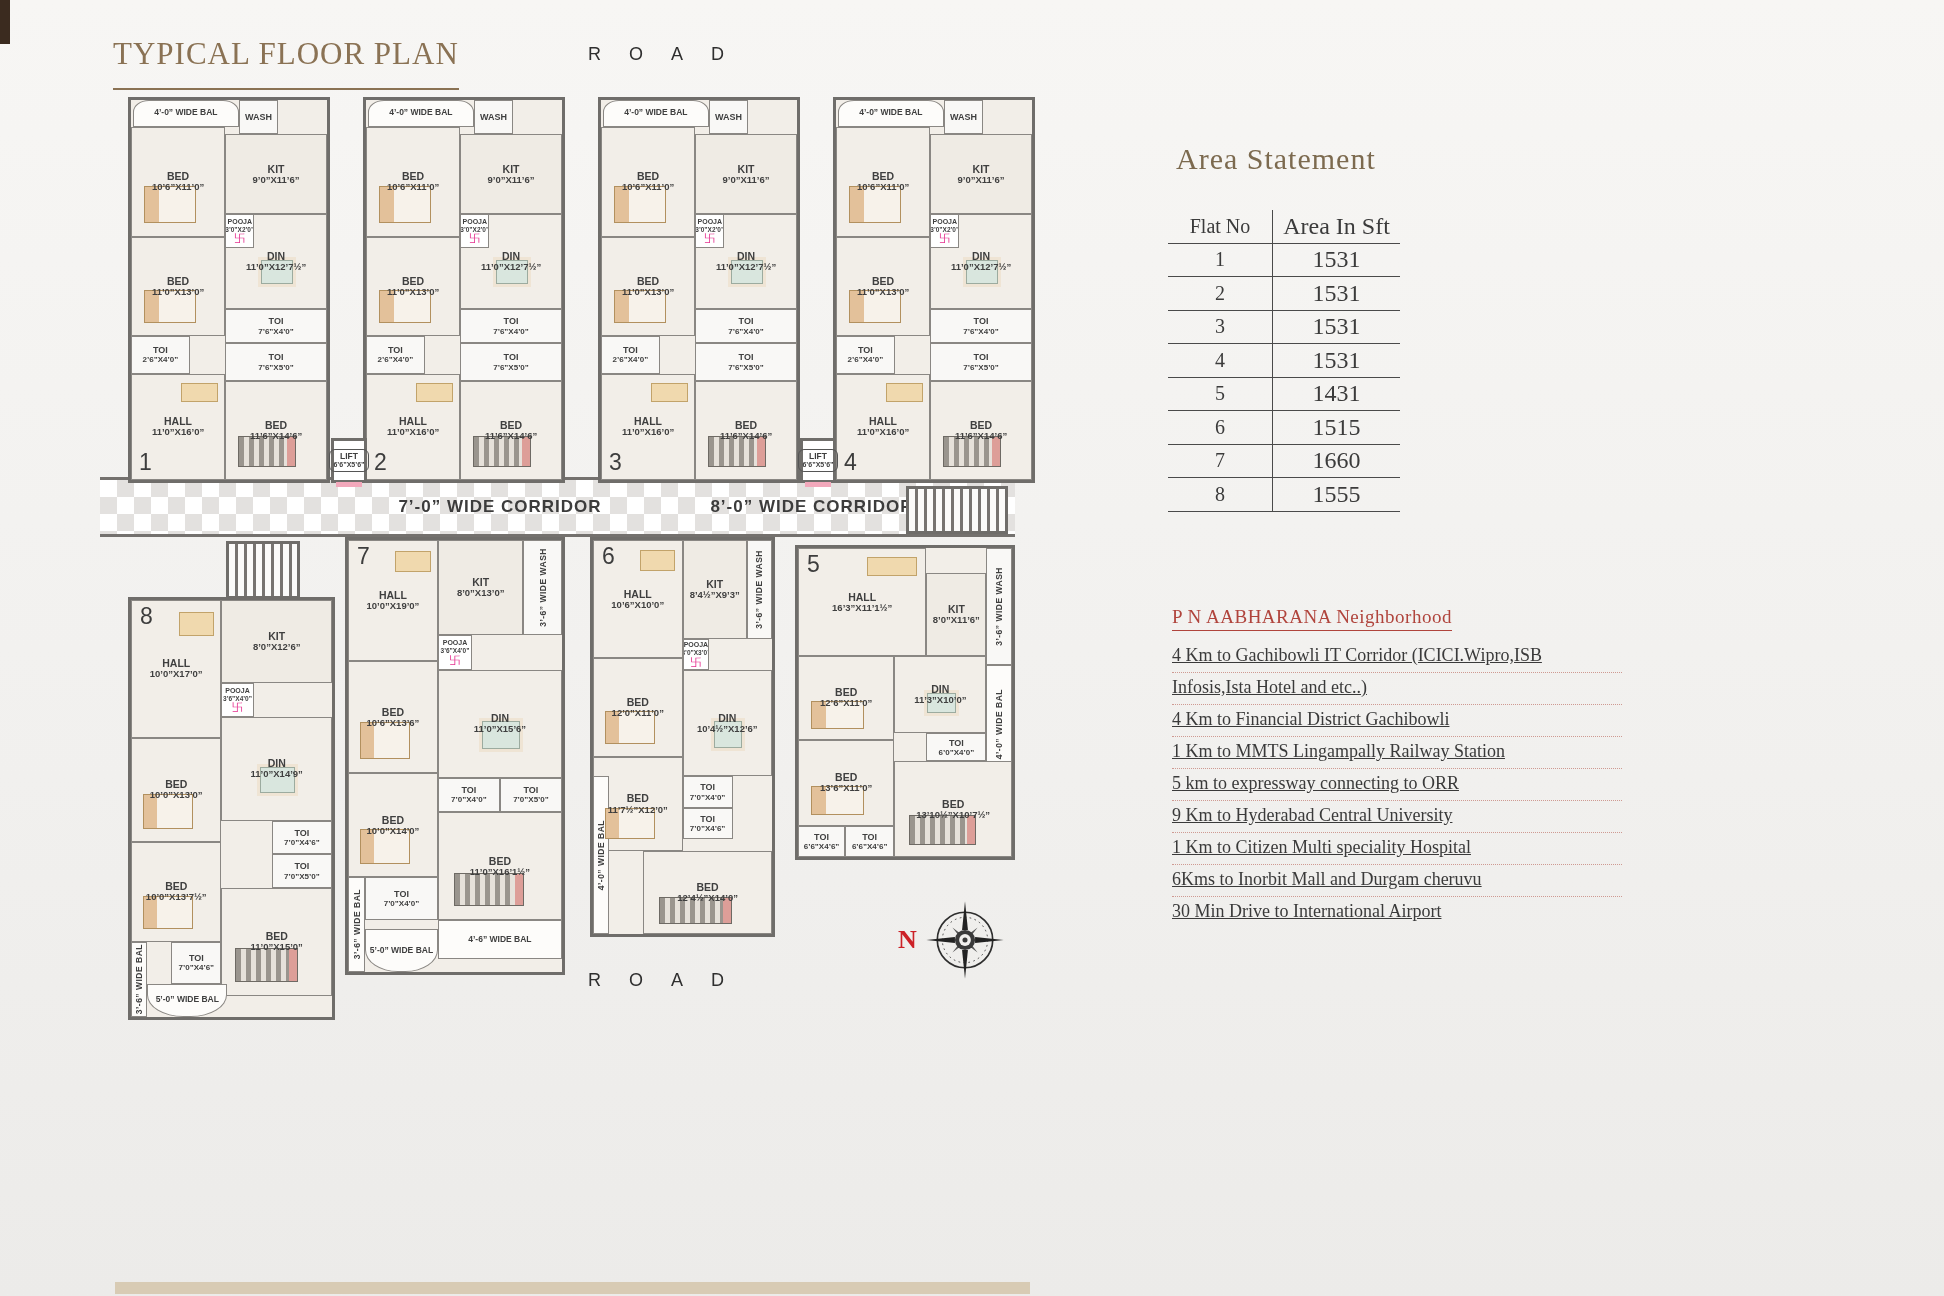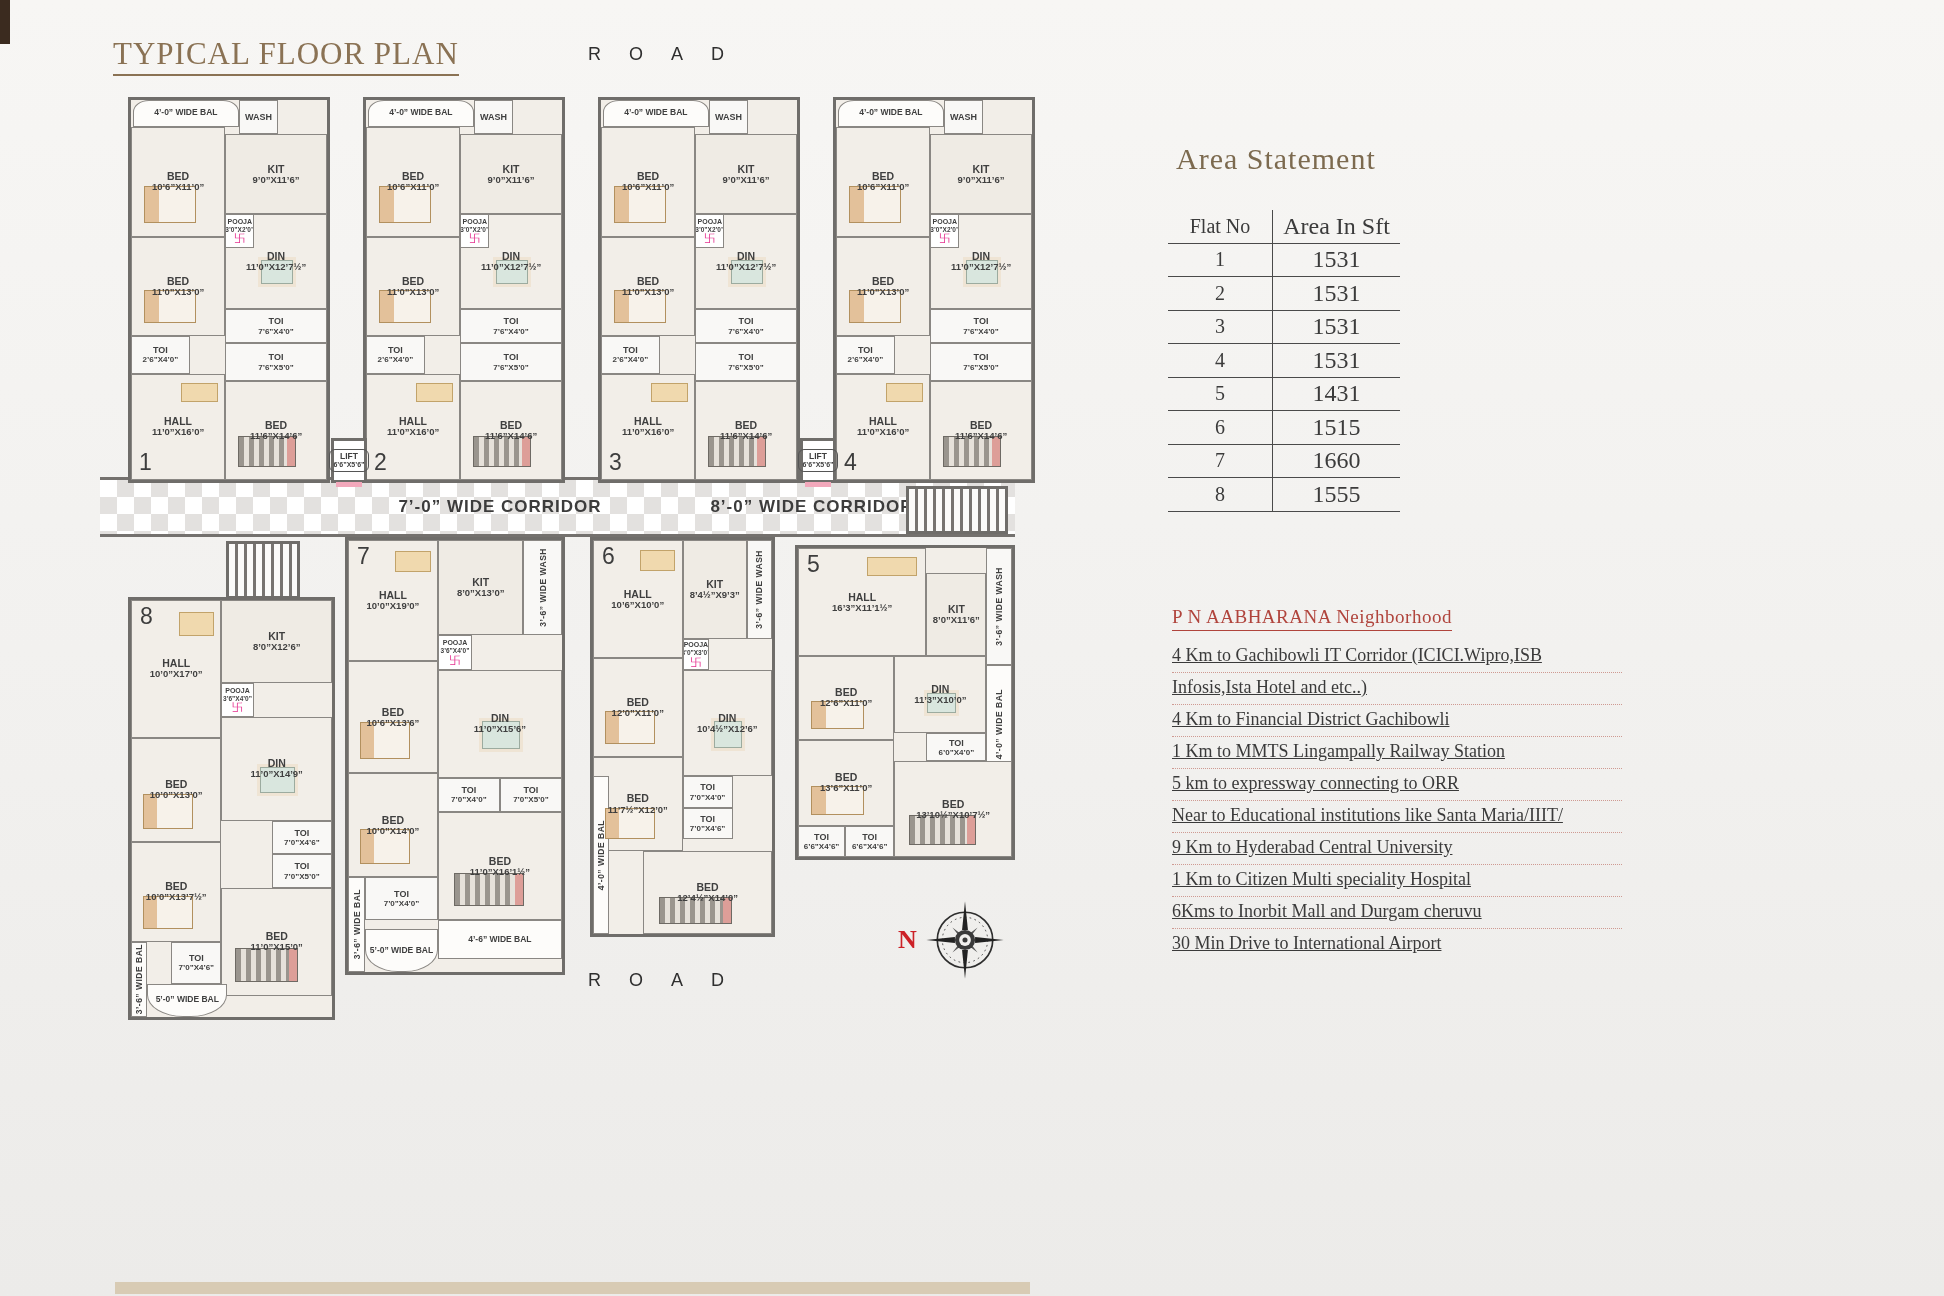--- a/index.html
+++ b/index.html
@@ -4,21 +4,21 @@
 <style>
   html,body{margin:0;padding:0;background:#e8e7e5;}
   #canvas{position:relative;width:1944px;height:1296px;overflow:hidden;
     background:linear-gradient(180deg,#f7f6f4 0%,#f1f0ee 60%,#ecebe9 100%);
     font-family:"Liberation Sans",sans-serif;}
   .abs{position:absolute;}
 
   
   #corner-chip{left:0;top:0;width:10px;height:44px;background:#3b2b1f;}
   #main-title{left:113px;top:36px;font-family:"Liberation Serif",serif;font-size:31px;
-    color:#8a7254;letter-spacing:1px;border-bottom:2px solid #8a7254;padding-bottom:2px;}
+    color:#8a7254;letter-spacing:1px;border-bottom:2px solid #8a7254;padding-bottom:16px;}
   .road{font-size:18px;color:#2f2f2f;letter-spacing:28px;font-weight:500;}
   #road-top{left:588px;top:44px;}
   #road-bottom{left:588px;top:970px;}
 
   
   #area-title{left:1176px;top:142px;font-family:"Liberation Serif",serif;font-size:30px;color:#7c6a4f;letter-spacing:1px;}
   #area-table{left:1168px;top:210px;width:232px;font-family:"Liberation Serif",serif;color:#3b3b3b;}
   .trow{display:flex;height:32.5px;align-items:center;border-bottom:1px solid #4a4a4a;}
   .trow.head{border-bottom:1px solid #4a4a4a;}
   .tc1{width:104px;text-align:center;font-size:20px;border-right:1px solid #4a4a4a;height:100%;display:flex;align-items:center;justify-content:center;}
@@ -595,21 +595,20 @@
   </div>
 
   <div class="abs" id="nb">
     <div id="nb-heading">P N AABHARANA  Neighborhood</div>
     <div id="nb-items">
         <div class="nb-item">4 Km to Gachibowli IT Corridor (ICICI.Wipro,ISB</div>
         <div class="nb-item">Infosis,Ista Hotel and etc..)</div>
         <div class="nb-item">4 Km to Financial District Gachibowli</div>
         <div class="nb-item">1 Km to MMTS Lingampally Railway Station</div>
         <div class="nb-item">5 km to  expressway connecting to ORR</div>
-        <div class="nb-item">Near to Educational institutions like  Santa Maria/IIIT/</div>
         <div class="nb-item">9 Km to Hyderabad Central University</div>
         <div class="nb-item">1 Km to Citizen Multi speciality Hospital</div>
         <div class="nb-item">6Kms to Inorbit Mall and Durgam cheruvu</div>
         <div class="nb-item">30 Min Drive to International Airport</div>
       </div>
   </div>
 
   <div class="abs" id="compass">
     <span id="compass-n">N</span>
     <svg width="84" height="84" viewBox="-50 -50 100 100">

